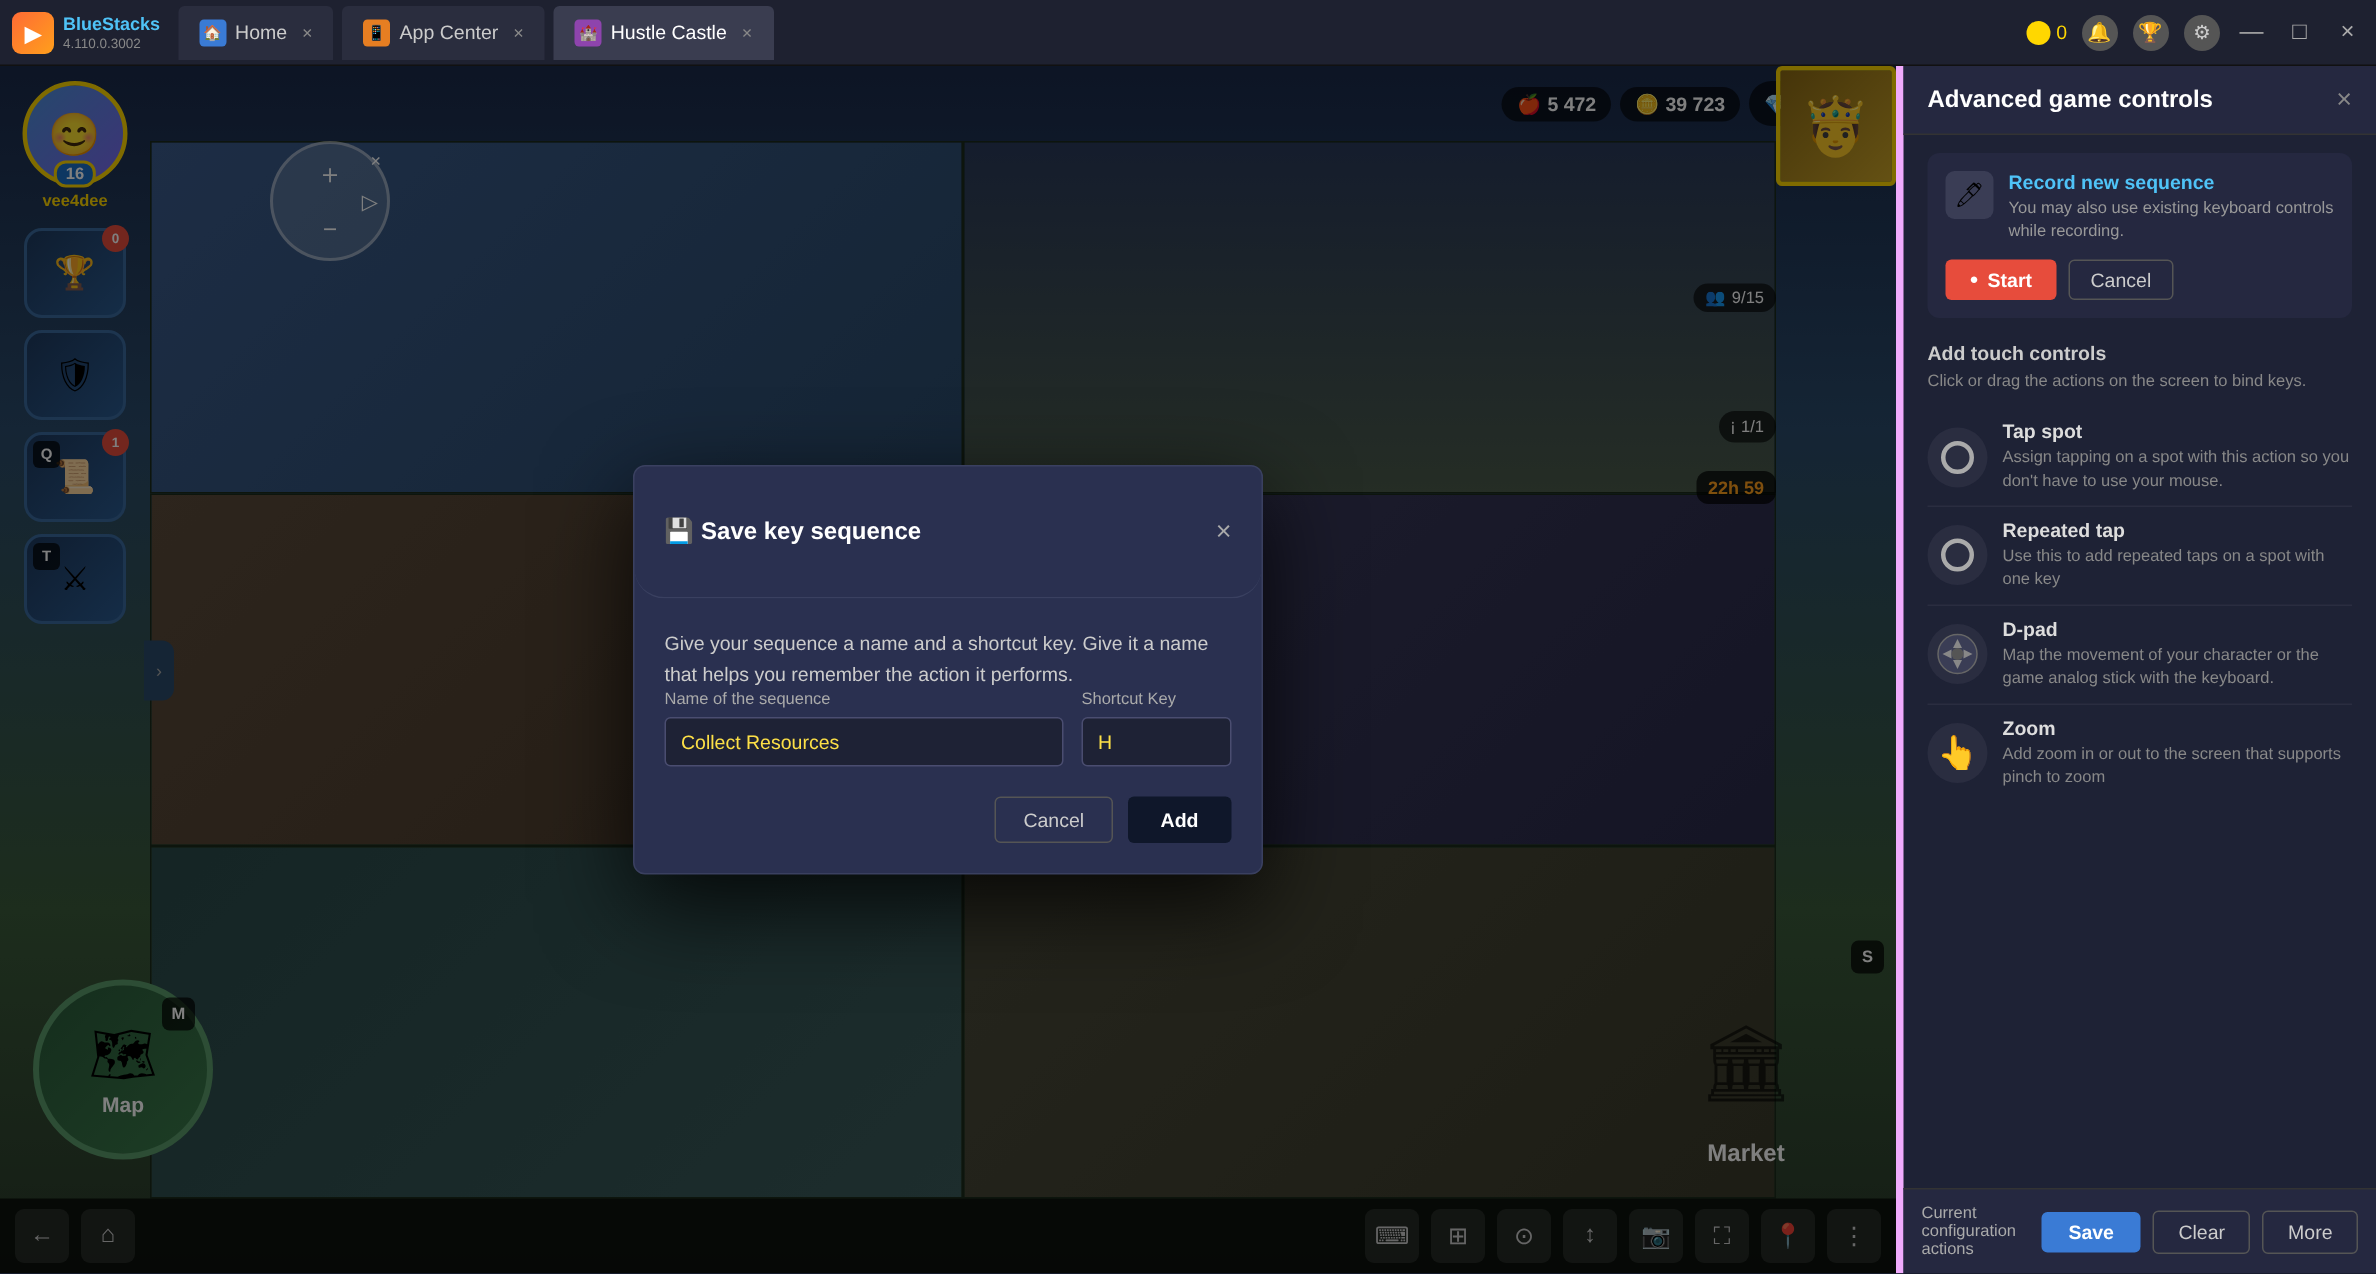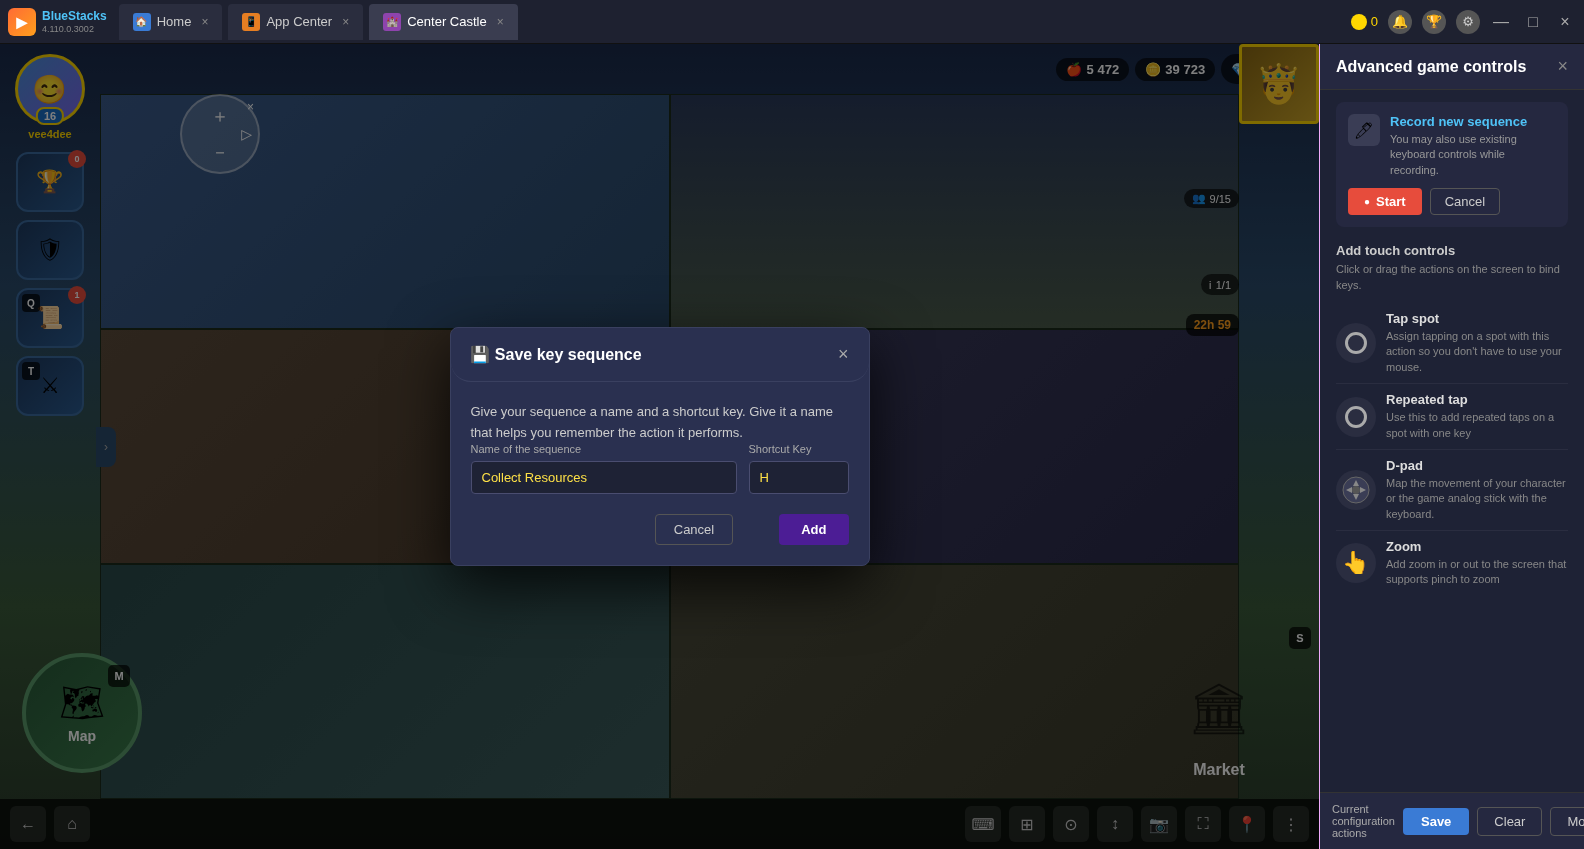--- a/index.html
+++ b/index.html
@@ -75,22 +75,22 @@
     .player-portrait { width: 80px; height: 80px; background: linear-gradient(135deg, #8b6914, #c9a227); border: 3px solid #ffd700; border-radius: 4px; display: flex; align-items: center; justify-content: center; font-size: 32px; }
 
     
     .bottom-toolbar { position: absolute; bottom: 0; left: 0; right: 0; height: 50px; background: rgba(0,0,0,0.7); display: flex; align-items: center; justify-content: space-between; padding: 0 10px; }
     .toolbar-left { display: flex; gap: 8px; align-items: center; }
     .toolbar-btn { width: 36px; height: 36px; border-radius: 6px; background: rgba(255,255,255,0.1); display: flex; align-items: center; justify-content: center; cursor: pointer; color: #ccc; font-size: 16px; }
     .toolbar-right { display: flex; gap: 8px; align-items: center; }
 
     
     .right-panel {
-      width: 265px; background: #1e2235; flex-shrink: 0;
-      display: flex; flex-direction: column; border-left: 1px solid #f0abfc;
+      width: 320px; background: #1e2235; flex-shrink: 0;
+      display: flex; flex-direction: column; border-left: 5px solid #f0abfc;
     }
     .panel-header {
       display: flex; align-items: center; justify-content: space-between;
       padding: 12px 16px; background: #252840; border-bottom: 1px solid #333;
     }
     .panel-title { color: white; font-size: 16px; font-weight: bold; }
     .panel-close { color: #888; font-size: 18px; cursor: pointer; }
     .panel-content { flex: 1; overflow-y: auto; padding: 12px 16px; }
 
     
@@ -127,33 +127,33 @@
       display: flex; gap: 8px; align-items: center;
     }
     .footer-title { color: #aaa; font-size: 11px; margin-right: auto; }
     .btn-save { background: #3a7bd5; color: white; border: none; border-radius: 4px; padding: 6px 18px; font-size: 13px; font-weight: bold; cursor: pointer; }
     .btn-clear { background: transparent; color: #ccc; border: 1px solid #555; border-radius: 4px; padding: 6px 16px; font-size: 13px; cursor: pointer; }
     .btn-more { background: transparent; color: #ccc; border: 1px solid #555; border-radius: 4px; padding: 6px 16px; font-size: 13px; cursor: pointer; }
 
     
     .modal-overlay { position: absolute; inset: 0; background: rgba(0,0,0,0.5); display: flex; align-items: center; justify-content: center; z-index: 100; }
     .modal { background: #2a3050; border-radius: 8px; width: 420px; padding: 0; box-shadow: 0 20px 60px rgba(0,0,0,0.8); border: 1px solid #3a4060; }
-    .modal-header { display: flex; align-items: center; justify-content: space-between; padding: 16px 20px; border-bottom: 1px solid #3a4060; border-radius: 20px; }
+    .modal-header { display: flex; align-items: center; justify-content: space-between; padding: 33px 20px; border-bottom: 1px solid #3a4060; border-radius: 20px; }
     .modal-title { color: white; font-size: 16px; font-weight: bold; }
     .modal-close { color: #aaa; font-size: 18px; cursor: pointer; background: none; border: none; }
     .modal-body { padding: 20px; }
     .modal-desc { color: #ccc; font-size: 13px; line-height: 1.6; }
     .modal-fields { display: flex; gap: 12px; margin-bottom: 20px; }
     .field-group { flex: 1; }
     .field-group.shortcut { width: 100px; flex: 0 0 100px; }
     .field-label { color: #aaa; font-size: 11px; margin-bottom: 6px; }
     .field-input { width: 100%; background: #1e2235; border: 1px solid #4a4d70; border-radius: 4px; padding: 8px 10px; color: #fde047; font-size: 13px; outline: none; }
     .modal-actions { display: flex; justify-content: flex-end; gap: 10px; }
     .btn-modal-cancel { background: transparent; color: #ccc; border: 1px solid #555; border-radius: 4px; padding: 7px 18px; font-size: 13px; cursor: pointer; }
-    .btn-modal-add { background: #4c1d95; color: white; border: none; border-radius: 4px; padding: 7px 22px; font-size: 13px; font-weight: bold; cursor: pointer; margin-left: 36px; }
+    .btn-modal-add { background: #0f172a; color: white; border: none; border-radius: 4px; padding: 7px 22px; font-size: 13px; font-weight: bold; cursor: pointer; }
 
     
     .panel-content::-webkit-scrollbar { width: 4px; }
     .panel-content::-webkit-scrollbar-track { background: #1e2235; }
     .panel-content::-webkit-scrollbar-thumb { background: #444; border-radius: 2px; }
 
     
     .game-grid { display: grid; grid-template-columns: repeat(2, 1fr); position: absolute; top: 50px; left: 100px; right: 80px; bottom: 50px; }
     .game-cell { background: linear-gradient(135deg, #2a3a2a, #3a4a3a); border: 1px solid #1a2a1a; overflow: hidden; position: relative; }
     .game-cell:nth-child(1) { background: linear-gradient(135deg, #3a4a6a, #4a5a7a); }
@@ -187,21 +187,21 @@
       <span>Home</span>
       <span class="tab-close">×</span>
     </div>
     <div class="tab">
       <div class="tab-icon app">📱</div>
       <span>App Center</span>
       <span class="tab-close">×</span>
     </div>
     <div class="tab active">
       <div class="tab-icon game">🏰</div>
-      <span>Center Castle</span>
+      <span>Hustle Castle</span>
       <span class="tab-close">×</span>
     </div>
     <div class="title-bar-right">
       <div class="tb-coin">
         <span style="background:#ffd700;width:16px;height:16px;border-radius:50%;display:inline-block;"></span>
         <span>0</span>
       </div>
       <div class="tb-icon-btn">🔔</div>
       <div class="tb-icon-btn">🏆</div>
       <div class="tb-icon-btn">⚙</div>

